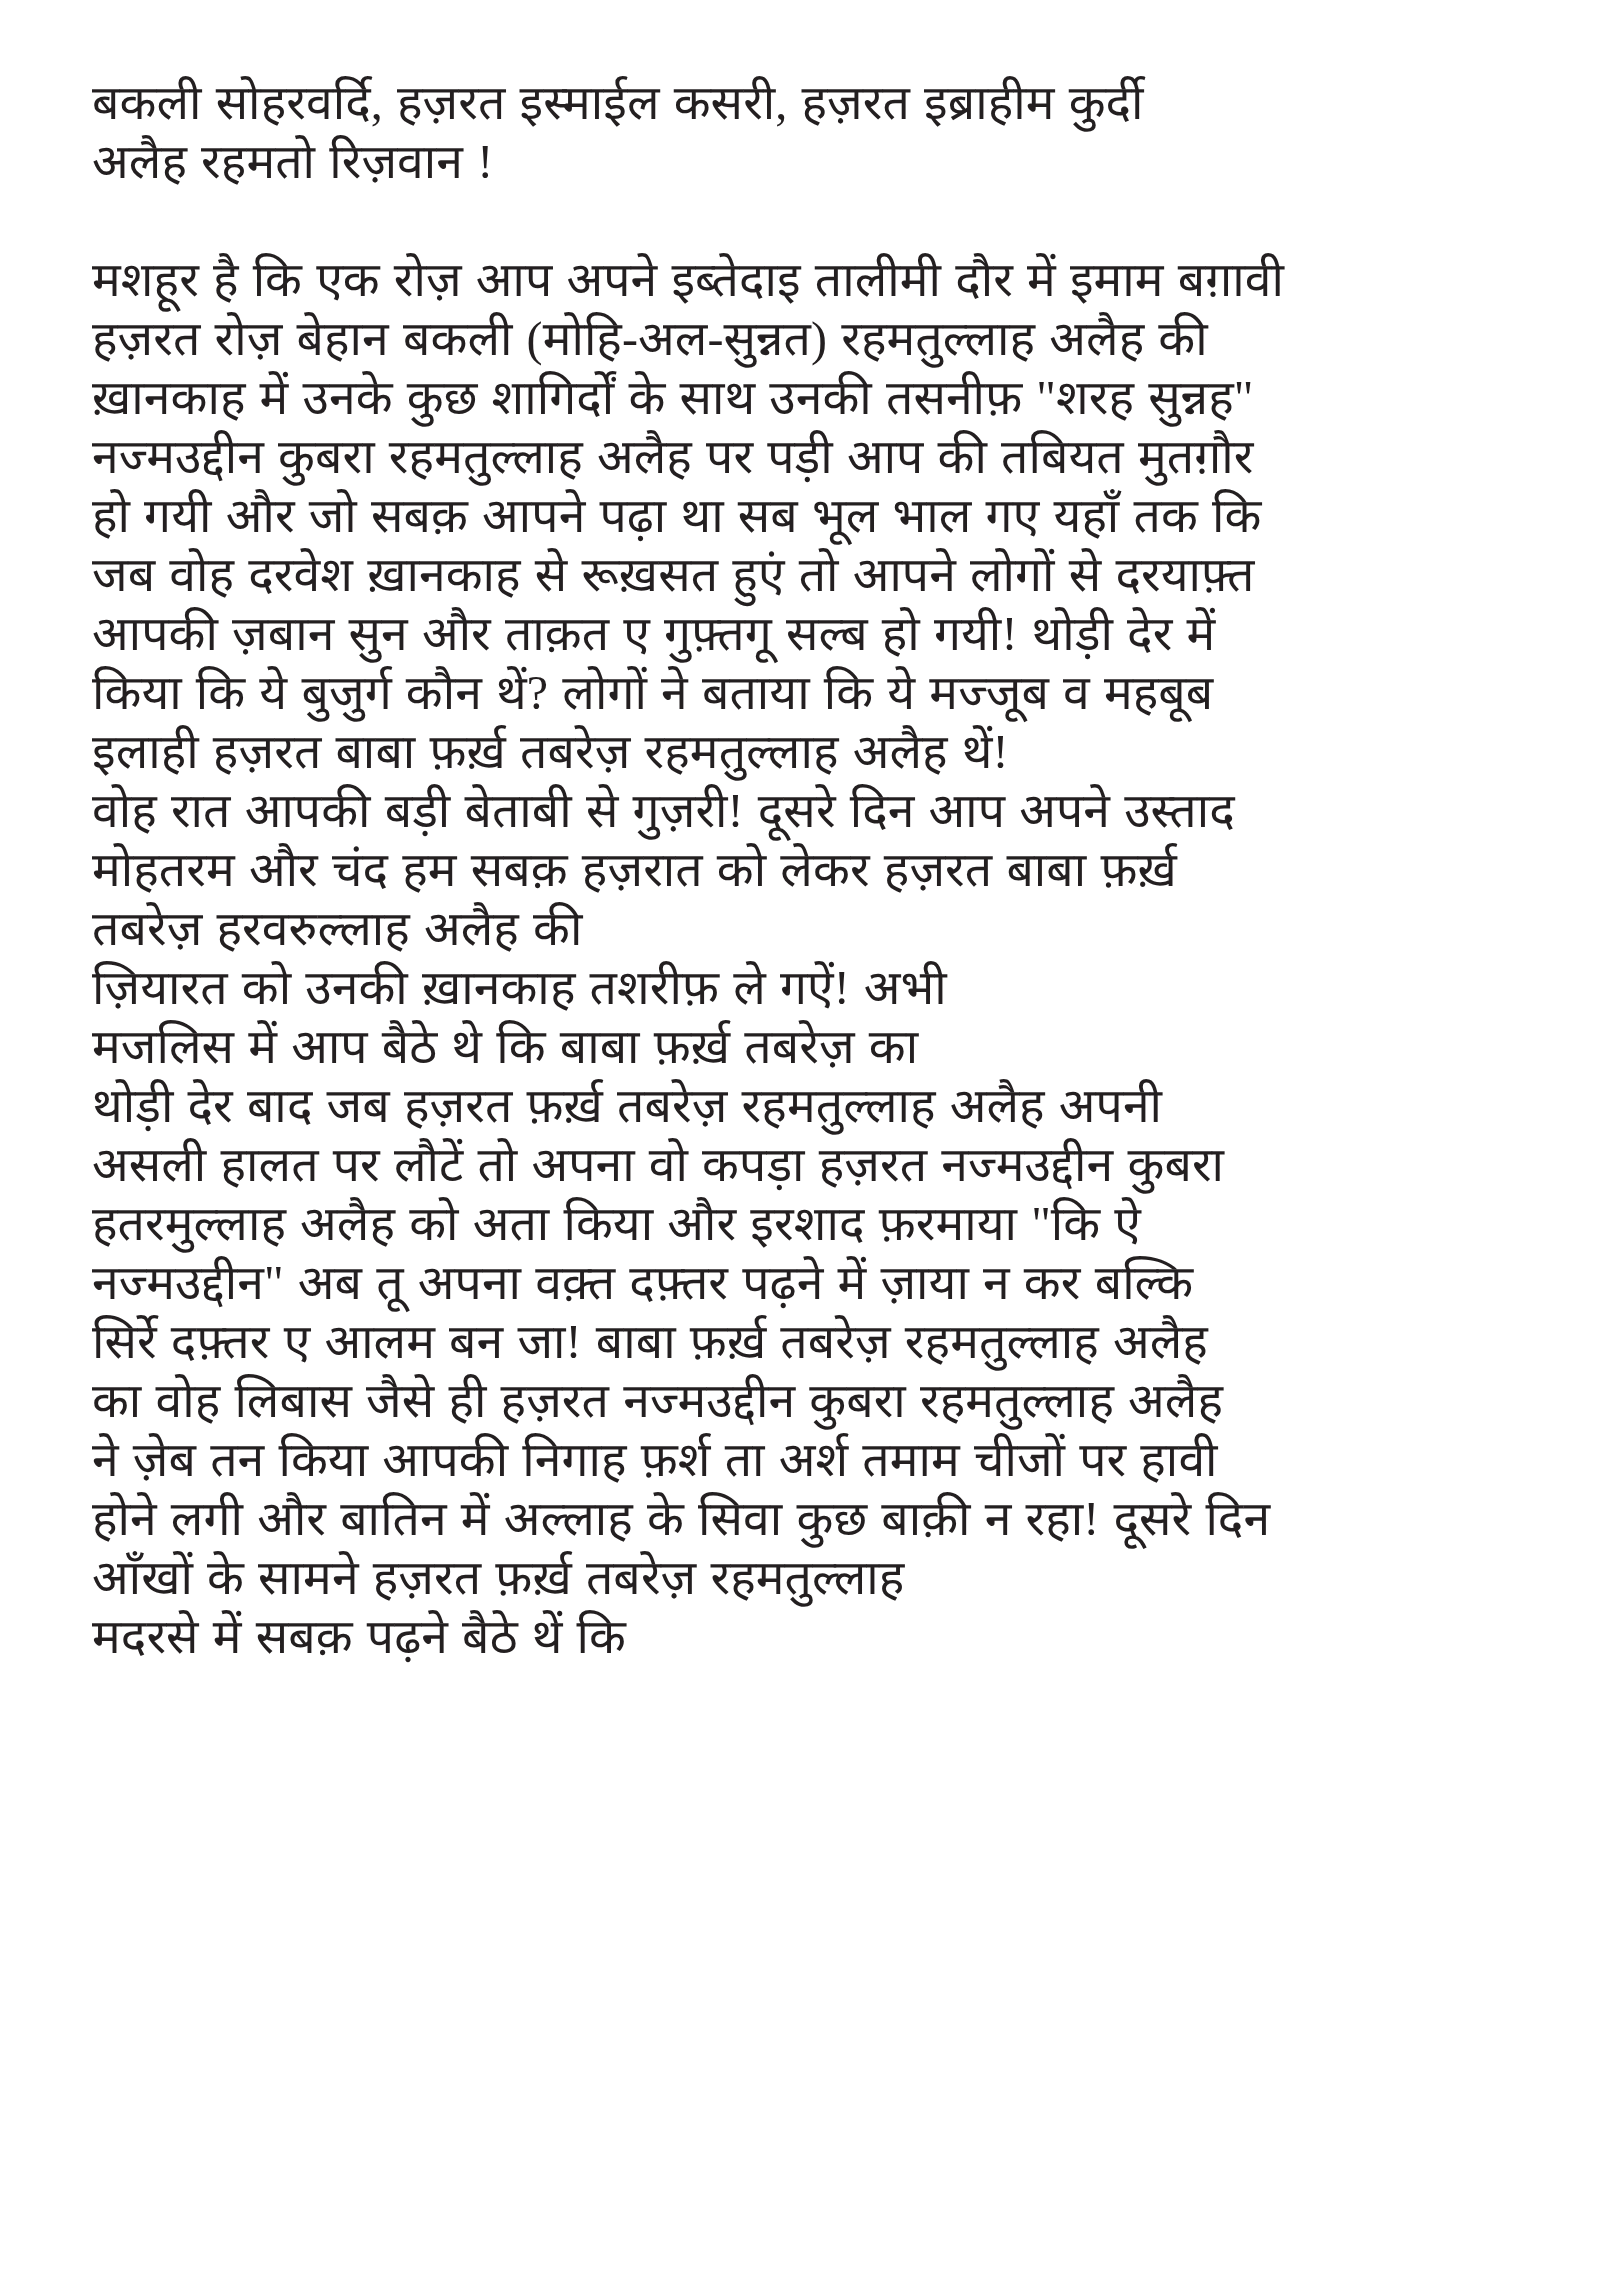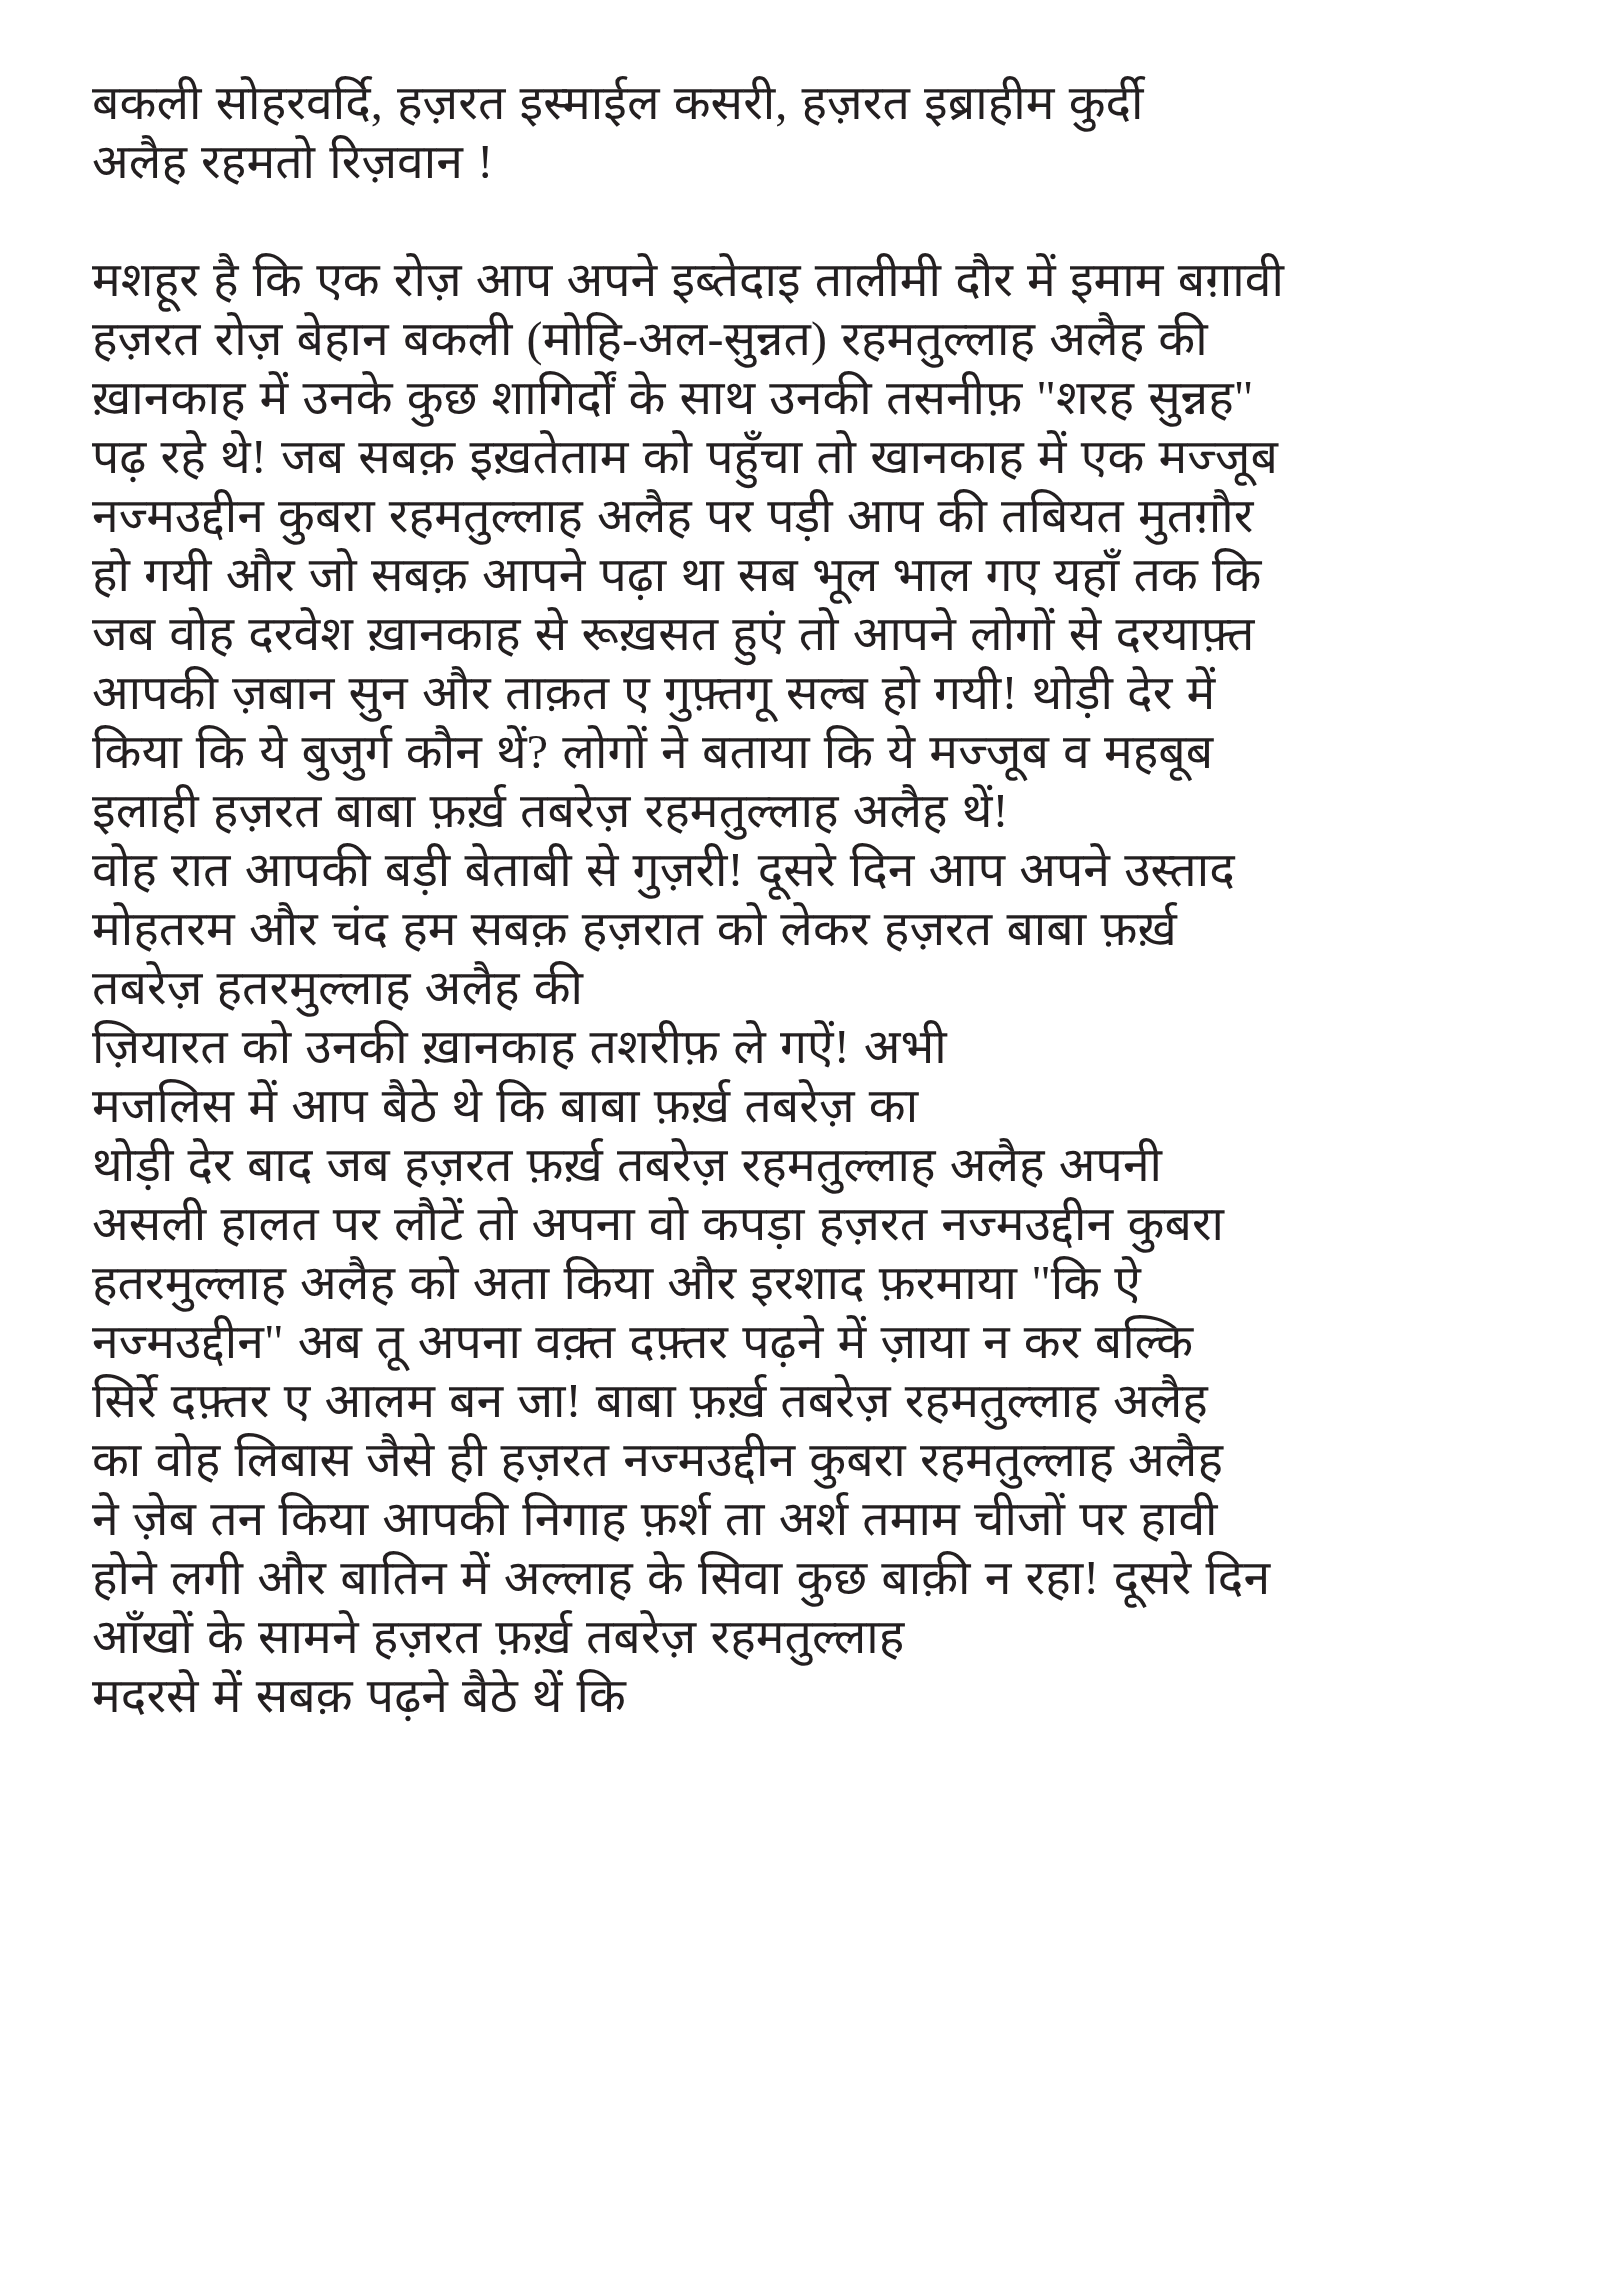--- a/index.html
+++ b/index.html
@@ -56,30 +56,29 @@
       <span class="line">बकली सोहरवर्दि, हज़रत इस्माईल कसरी, हज़रत इब्राहीम कुर्दी</span>
       <span class="line">अलैह रहमतो रिज़वान !</span>
     </div>
 
     <span class="spacer-line"></span>
 
     <div class="para">
       <span class="line">मशहूर है कि एक रोज़ आप अपने इब्तेदाइ तालीमी दौर में इमाम बग़ावी</span>
       <span class="line">हज़रत रोज़ बेहान बकली (मोहि-अल-सुन्नत) रहमतुल्लाह अलैह की</span>
       <span class="line">ख़ानकाह में उनके कुछ शागिर्दों के साथ उनकी तसनीफ़ "शरह सुन्नह"</span>
-      <span class="line">पढ़ रहे थे! जब सबक़ इख़तेताम को पहुँचा तो खानकाह में एक मज्जूब</span>
       <span class="line">नज्मउद्दीन कुबरा रहमतुल्लाह अलैह पर पड़ी आप की तबियत मुतग़ौर</span>
       <span class="line">हो गयी और जो सबक़ आपने पढ़ा था सब भूल भाल गए यहाँ तक कि</span>
       <span class="line">जब वोह दरवेश ख़ानकाह से रूख़सत हुएं तो आपने लोगों से दरयाफ़्त</span>
       <span class="line">आपकी ज़बान सुन और ताक़त ए गुफ़्तगू सल्ब हो गयी! थोड़ी देर में</span>
       <span class="line">किया कि ये बुजुर्ग कौन थें? लोगों ने बताया कि ये मज्जूब व महबूब</span>
       <span class="line">इलाही हज़रत बाबा फ़र्ख़ तबरेज़ रहमतुल्लाह अलैह थें!</span>
       <span class="line">वोह रात आपकी बड़ी बेताबी से गुज़री! दूसरे दिन आप अपने उस्ताद</span>
       <span class="line">मोहतरम और चंद हम सबक़ हज़रात को लेकर हज़रत बाबा फ़र्ख़</span>
-      <span class="line">तबरेज़ हतरमुल्लाह अलैह की</span>
+      <span class="line">तबरेज़ हरवरुल्लाह अलैह की</span>
       <span class="line">ज़ियारत को उनकी ख़ानकाह तशरीफ़ ले गऐं! अभी</span>
       <span class="line">मजलिस में आप बैठे थे कि बाबा फ़र्ख़ तबरेज़ का</span>
       <span class="line">थोड़ी देर बाद जब हज़रत फ़र्ख़ तबरेज़ रहमतुल्लाह अलैह अपनी</span>
       <span class="line">असली हालत पर लौटें तो अपना वो कपड़ा हज़रत नज्मउद्दीन कुबरा</span>
       <span class="line">हतरमुल्लाह अलैह को अता किया और इरशाद फ़रमाया "कि ऐ</span>
       <span class="line">नज्मउद्दीन" अब तू अपना वक़्त दफ़्तर पढ़ने में ज़ाया न कर बल्कि</span>
       <span class="line">सिर्रे दफ़्तर ए आलम बन जा! बाबा फ़र्ख़ तबरेज़ रहमतुल्लाह अलैह</span>
       <span class="line">का वोह लिबास जैसे ही हज़रत नज्मउद्दीन कुबरा रहमतुल्लाह अलैह</span>
       <span class="line">ने ज़ेब तन किया आपकी निगाह फ़र्श ता अर्श तमाम चीजों पर हावी</span>
       <span class="line">होने लगी और बातिन में अल्लाह के सिवा कुछ बाक़ी न रहा! दूसरे दिन</span>

